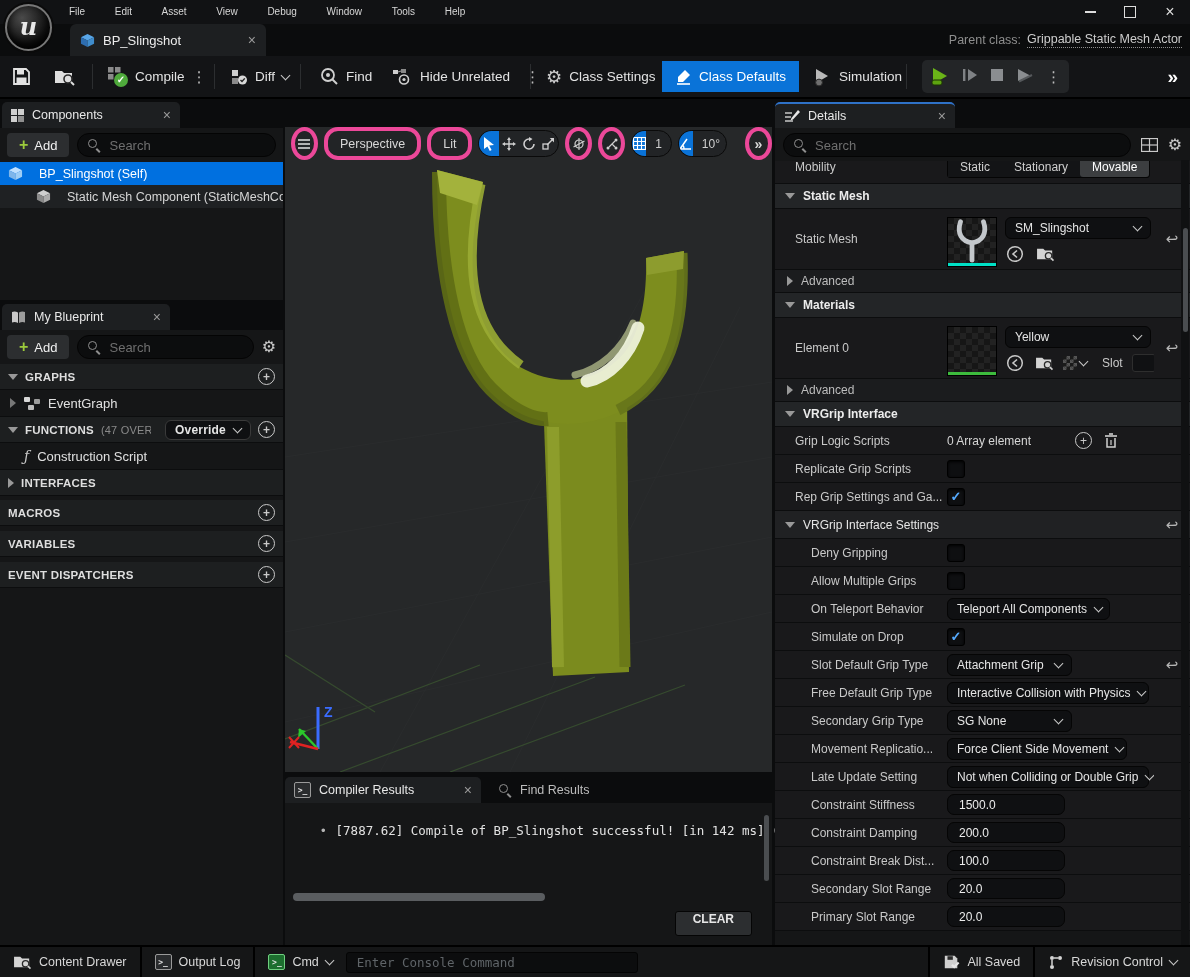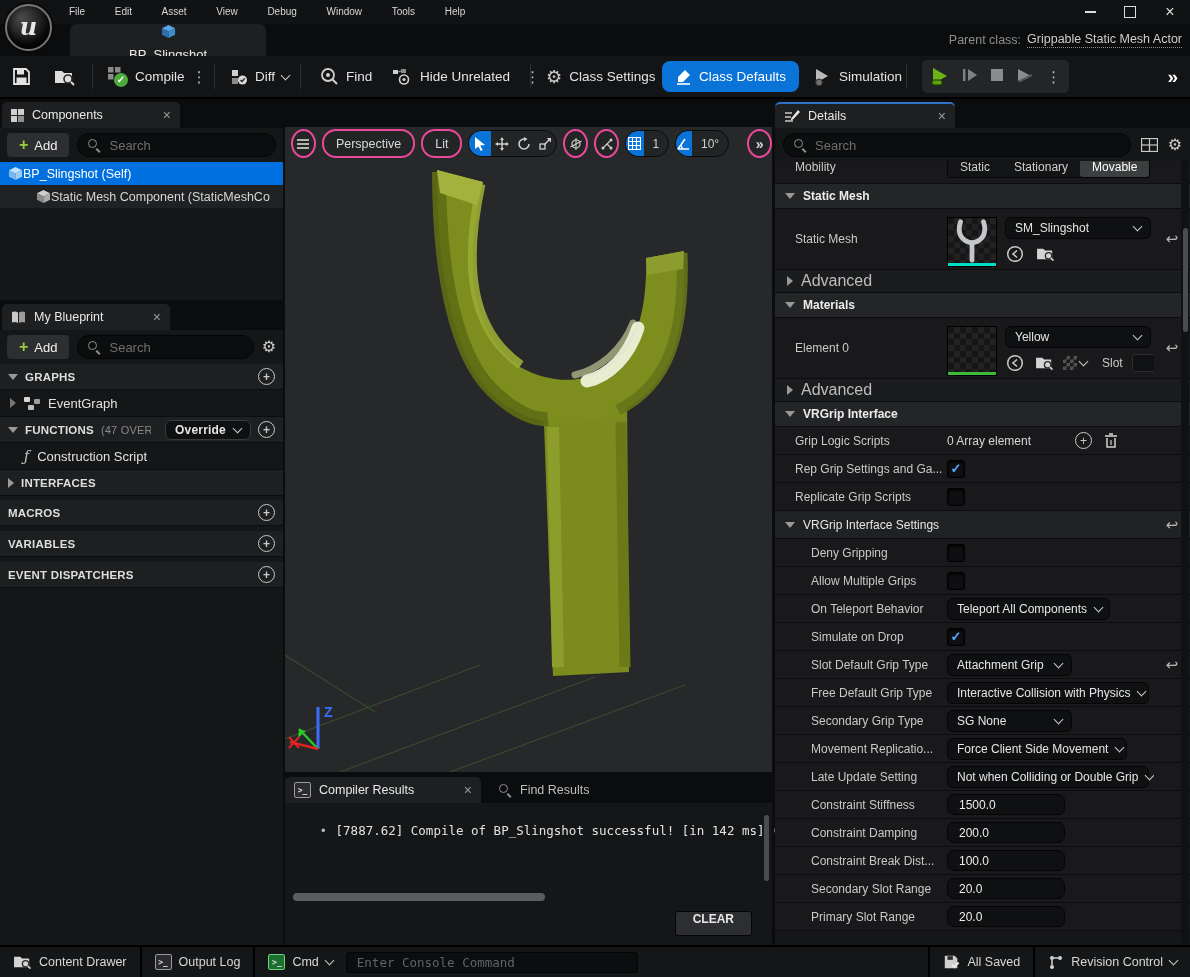--- a/index.html
+++ b/index.html
@@ -14,32 +14,32 @@
   .min-glyph{width:11px;height:2px;background:#ddd;}
   .max-glyph{width:10px;height:10px;border:1.5px solid #ddd;}
   .close-glyph{font-size:16px;line-height:1;}
   .ue-logo{position:absolute;left:5px;top:4px;width:43px;height:43px;border-radius:50%;z-index:30;
     background:radial-gradient(circle at 35% 28%,#4a4a4a,#111 62%,#000 100%);
     border:2px solid #777;box-shadow:0 0 0 2px #0a0a0a, inset 0 -4px 8px #000;
     display:flex;align-items:center;justify-content:center;}
   .ue-logo span{font-family:"DejaVu Serif",serif;font-weight:bold;font-style:italic;font-size:24px;color:#e8e8e8;margin-top:-2px;}
   .doctab-row{position:absolute;top:24px;left:0;right:0;height:32px;background:#0b0c0d;}
   .doctab{position:absolute;left:70px;top:0;width:196px;height:32px;background:#1d1f21;border-radius:6px 6px 0 0;
-    display:flex;align-items:center;padding:0 10px;gap:8px;box-sizing:border-box;flex-direction:column;}
+    display:flex;align-items:center;padding:0 10px;gap:8px;box-sizing:border-box;}
   .doctab .lbl{color:#ececec;font-size:13px;}
   .tab-x{color:#9a9a9a;font-size:14px;margin-left:auto;}
   .parentclass{position:absolute;right:8px;top:0;height:32px;display:flex;align-items:center;gap:6px;font-size:12.5px;}
   .parentclass .k{color:#8e8e8e;}
   .parentclass .v{color:#cdcdcd;border-bottom:1px dotted #8e8e8e;padding-bottom:1px;}
 
   .toolbar{position:absolute;top:56px;left:0;right:0;height:41px;background:#131416;border-bottom:2px solid #000;}
   .tbtn{position:absolute;top:0;height:41px;display:flex;align-items:center;gap:7px;color:#e3e3e3;font-size:13.5px;}
   .tsep{position:absolute;top:8px;width:1px;height:25px;background:#2c2e30;}
   .tdots{color:#bdbdbd;font-size:15px;letter-spacing:0;}
-  .bluebtn{position:absolute;top:5px;height:31px;background:#0a73d8;border-radius:8px;display:flex;align-items:center;
+  .bluebtn{position:absolute;top:5px;height:31px;background:#0a73d8;border-radius:0;display:flex;align-items:center;
     gap:7px;padding:0 13px;color:#fff;font-size:13.5px;}
   .playgrp{position:absolute;top:4px;height:33px;background:#232527;border-radius:5px;display:flex;align-items:center;
     padding:0 8px;gap:12px;}
   .dbl-chev{position:absolute;right:12px;top:0;height:41px;display:flex;align-items:center;color:#fff;
     font-size:19px;font-weight:bold;}
 
   
   .chev{display:inline-block;width:6px;height:6px;border-right:1.6px solid #c9c9c9;border-bottom:1.6px solid #c9c9c9;
     transform:rotate(45deg);margin-top:-3px;flex:0 0 auto;}
   .tri-d{width:0;height:0;border-left:5px solid transparent;border-right:5px solid transparent;border-top:6px solid #999;flex:0 0 auto;}
@@ -67,21 +67,21 @@
   .rst{width:36px;flex:0 0 36px;text-align:center;color:#b5b5b5;font-size:15px;}
 
   
   .ptabstrip{position:absolute;height:28px;background:#0b0c0d;}
   .ptab{position:absolute;top:2px;height:26px;background:#1d1f21;border-radius:5px 5px 0 0;display:flex;
     align-items:center;padding:0 9px;gap:8px;font-size:12.5px;color:#e8e8e8;box-sizing:border-box;}
   .ptab-in{background:transparent;color:#bdbdbd;}
   .pbody{position:absolute;background:#151617;}
   .ptool{display:flex;align-items:center;gap:8px;padding:5px 7px;}
 
-  .treerow{display:flex;align-items:center;gap:0;height:23px;font-size:12.5px;color:#e8e8e8;padding-left:8px;}
+  .treerow{display:flex;align-items:center;gap:16px;height:23px;font-size:12.5px;color:#e8e8e8;padding-left:8px;}
   .treerow.sel{background:#0070e0;color:#fff;}
   .treerow.child{background:#1f2123;padding-left:36px;color:#d6d6d6;}
 
   .mbrow{display:flex;align-items:center;gap:7px;height:25px;border-bottom:1px solid #0c0d0e;background:#1d1f20;
     padding:0 8px;font-size:11.5px;font-weight:bold;color:#dedede;letter-spacing:.2px;}
   .mbitem{display:flex;align-items:center;gap:8px;height:26px;border-bottom:1px solid #0c0d0e;background:#151617;
     padding:0 8px 0 10px;font-size:13px;font-weight:normal;color:#e0e0e0;}
   .mbspacer{flex:1;}
 
   .cube{width:15px;height:15px;flex:0 0 auto;}
@@ -90,37 +90,37 @@
     linear-gradient(#cfcfcf,#cfcfcf) 7px 0/6px 6px no-repeat,
     linear-gradient(#cfcfcf,#cfcfcf) 0 7px/6px 6px no-repeat,
     linear-gradient(#8f8f8f,#8f8f8f) 7px 7px/6px 6px no-repeat;}
   .fnicon{font-family:"DejaVu Serif",serif;font-style:italic;color:#c8c8c8;font-size:14px;flex:0 0 auto;}
   .term-ic{width:15px;height:14px;background:#2a2c2e;border:1px solid #9a9a9a;border-radius:2px;color:#e0e0e0;
     font:bold 8px "DejaVu Sans Mono",monospace;display:flex;align-items:center;justify-content:center;flex:0 0 auto;}
 
   
   .vp{position:absolute;left:285px;top:127px;width:487px;height:645px;background:#262829;overflow:hidden;}
   .vp-toolbar{position:absolute;left:285px;top:128px;width:487px;height:31px;display:flex;align-items:center;gap:6px;padding-left:6px;box-sizing:border-box;}
-  .pill{display:inline-flex;align-items:center;justify-content:center;background:#222426;border:2px solid #ec4899;
+  .pill{display:inline-flex;align-items:center;justify-content:center;background:#222426;border:4px solid #ec4899;
     border-radius:14px;height:25px;padding:0 12px;font-size:12.5px;color:#d8d8d8;gap:6px;}
   .pill.round{width:25px;padding:0;border-radius:50%;}
   .seggrp{display:inline-flex;align-items:stretch;background:#222426;border:1px solid #0a0a0a;border-radius:14px;height:25px;overflow:hidden;}
   .seg{display:flex;align-items:center;justify-content:center;width:26px;color:#cfcfcf;}
   .seg.on{background:#0a73d8;color:#fff;}
   .seg.txt{width:auto;padding:0 9px;font-size:12px;}
 
   
   .drow{display:flex;align-items:center;height:27px;border-bottom:1px solid #0c0d0e;background:#19191b;}
   .dlbl{flex:0 0 152px;width:152px;padding-left:20px;font-size:12px;color:#c9c9c9;white-space:nowrap;overflow:hidden;}
   .dlbl.ind{padding-left:36px;flex-basis:136px;width:136px;}
   .dval{flex:1;display:flex;align-items:center;gap:8px;overflow:hidden;}
   .cat{display:flex;align-items:center;gap:8px;height:24px;background:#232527;border-bottom:1px solid #0c0d0e;
     padding-left:10px;font-size:12px;font-weight:bold;color:#ececec;}
   .advrow{display:flex;align-items:center;gap:8px;height:22px;background:#1b1c1e;border-bottom:1px solid #0c0d0e;
-    padding-left:12px;font-size:16px;color:#bdbdbd;}
+    padding-left:12px;font-size:12px;color:#bdbdbd;}
   .thumb{width:50px;height:50px;border:1px solid #000;box-sizing:border-box;position:relative;flex:0 0 auto;
     background-color:#161616;
     background-image:linear-gradient(45deg,#222 25%,transparent 25%,transparent 75%,#222 75%),
                      linear-gradient(45deg,#222 25%,transparent 25%,transparent 75%,#222 75%);
     background-position:0 0,6px 6px;background-size:12px 12px;}
   .thumb .ul{position:absolute;left:0;right:0;bottom:0;height:3px;}
   .sphere{width:44px;height:44px;margin:2px;border-radius:50%;
     background:radial-gradient(circle at 35% 30%,#fdff70,#dced1c 45%,#a8ba09 72%,#76850a 100%);}
   .mini-ic{display:inline-flex;align-items:center;justify-content:center;width:20px;height:20px;flex:0 0 auto;}
   .checker-sm{width:14px;height:14px;flex:0 0 auto;background-color:#1a1a1a;
@@ -733,31 +733,31 @@
           <line x1="1" y1="3" x2="13" y2="3" stroke="#cfcfcf" stroke-width="1.6"></line>
           <line x1="5" y1="1" x2="9" y2="1" stroke="#cfcfcf" stroke-width="1.6"></line>
           <path d="M3,5 L3,14 L11,14 L11,5" fill="none" stroke="#cfcfcf" stroke-width="1.5"></path>
           <line x1="7" y1="7" x2="7" y2="12" stroke="#cfcfcf" stroke-width="1.2"></line>
         </svg>
       </div>
       <span class="rst"></span>
     </div>
 
     <div class="drow">
+      <div class="dlbl">Replicate Grip Scripts</div>
+      <div class="dval">
+          <span class="cb"></span>
+        </div>
+      <span class="rst"></span>
+    </div>
+
+    <div class="drow">
       <div class="dlbl">Rep Grip Settings and Ga...</div>
       <div class="dval">
           <span class="cb on"></span>
-        </div>
-      <span class="rst"></span>
-    </div>
-
-    <div class="drow">
-      <div class="dlbl">Replicate Grip Scripts</div>
-      <div class="dval">
-          <span class="cb"></span>
         </div>
       <span class="rst"></span>
     </div>
 
     <div class="drow" style="background:#202123;">
       <span class="tri-d" style="margin-left:10px;"></span>
       <span style="font-size:12px;color:#e6e6e6;margin-left:8px;">VRGrip Interface Settings</span>
       <span style="flex:1;"></span>
       <span class="rst">↩</span>
     </div>

